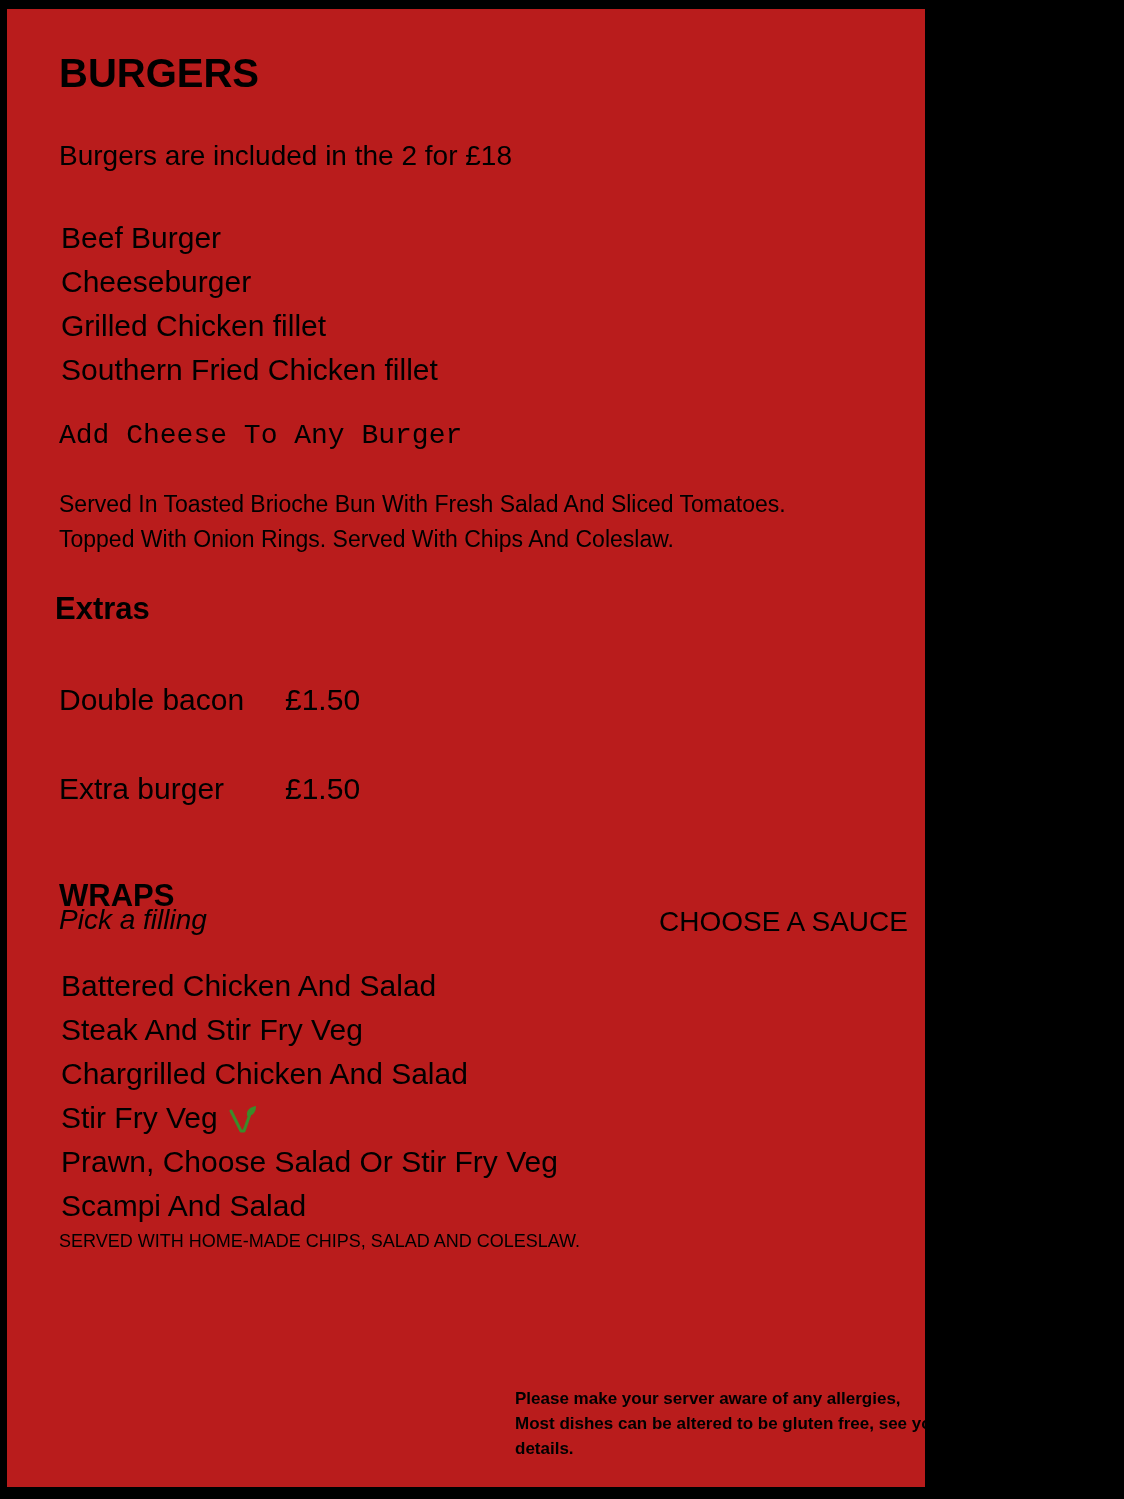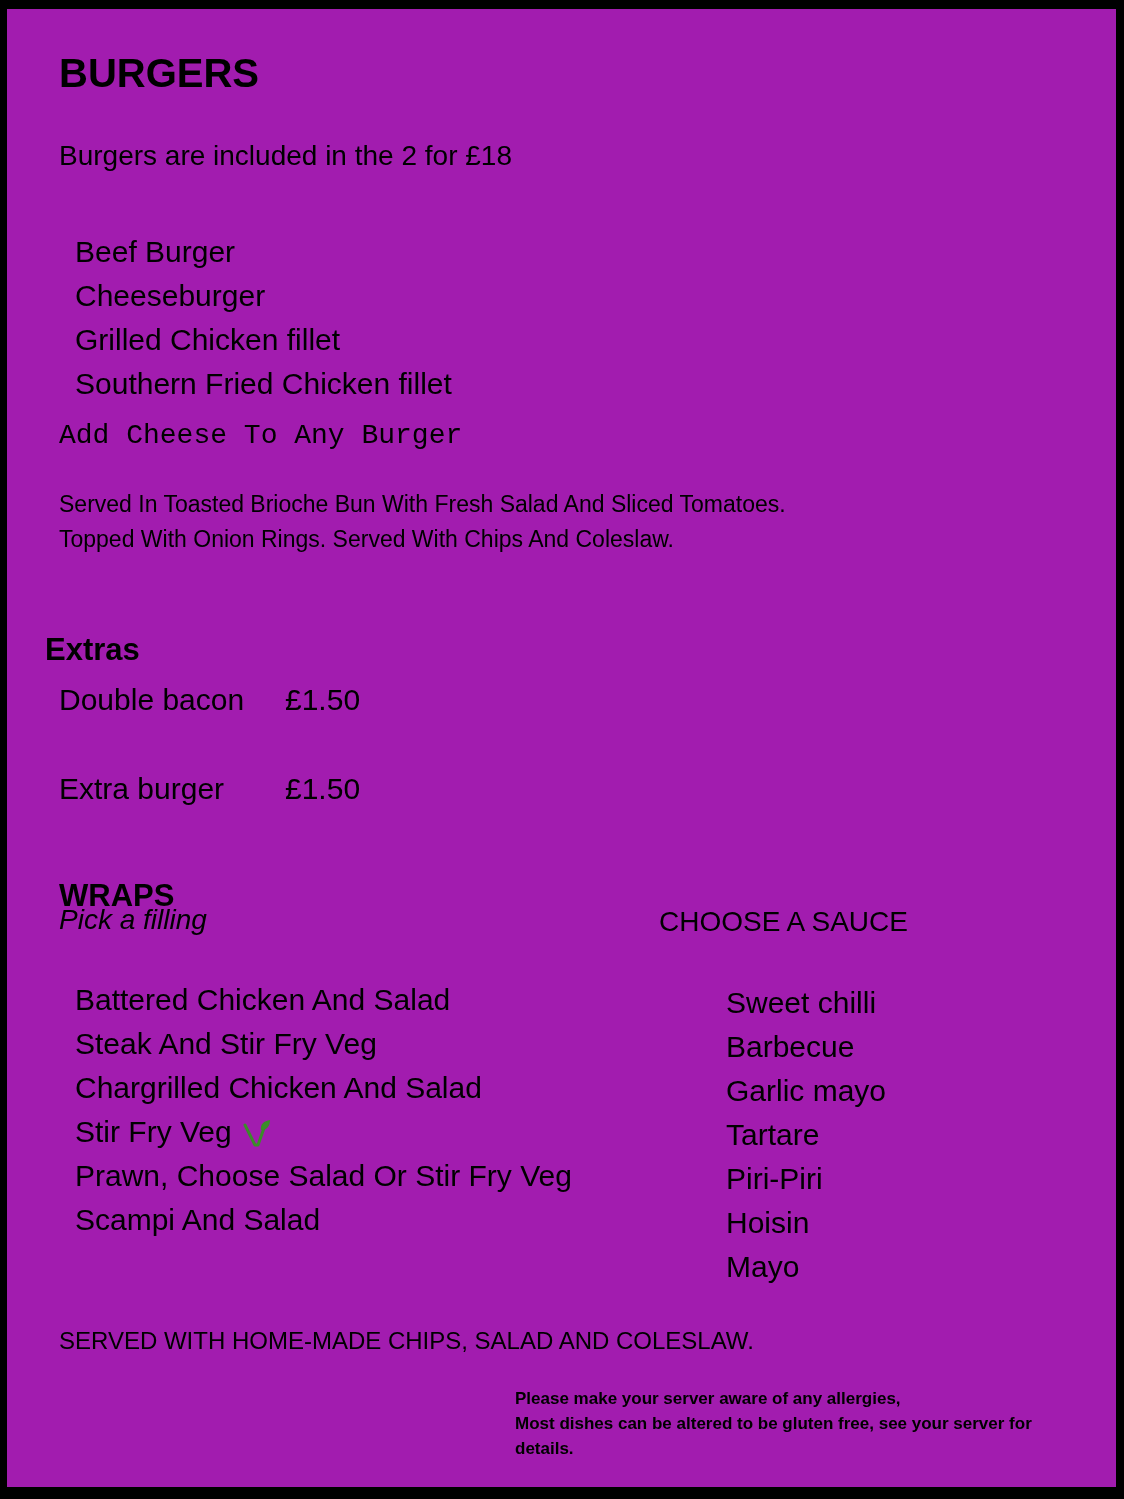--- a/index.html
+++ b/index.html
@@ -7,29 +7,29 @@
     width: 1124px; height: 1499px;
     background: #000;
     position: relative;
     overflow: hidden;
     font-family: "Liberation Sans", "DejaVu Sans", sans-serif;
     color: #000;
   }
   .page {
     position: absolute;
     left: 7px; top: 9px;
-    width: 1109px; height: 1478px;
-    background: #a21caf;
+    width: 918px; height: 1478px;
+    background: #b91c1c;
   }
   .abs { position: absolute; white-space: nowrap; }
   .h1 { font-weight: bold; font-size: 40px; line-height: 1; }
   .h2 { font-weight: bold; font-size: 31px; line-height: 1; }
   .small { font-size: 28px; line-height: 1; }
   .item { font-size: 30px; line-height: 44px; }
-  .list { position: absolute; margin: 16px; padding: 0; list-style: none; }
+  .list { position: absolute; margin: 2px; padding: 0; list-style: none; }
   .list li { white-space: nowrap; }
   .note { font-size: 17px; font-weight: bold; line-height: 25px; }
   .veg-icon { display: inline-block; width: 30px; height: 30px; vertical-align: -6px; margin-left: 10px; }
   .extras-row { display: flex; margin-top: 45px; }
   .extras-row .ename { width: 226px; }
 </style>
 </head>
 <body>
 
 <div class="page">
@@ -44,21 +44,21 @@
     <li>Southern Fried Chicken fillet</li>
   </ul>
 
   <div class="abs small" style="left:52px; top:413px;font-family:Liberation Mono, monospace;">Add Cheese To Any Burger</div>
 
   <div class="abs" style="left:52px; top:478px; font-size:23px; line-height:35px;">
     <div>Served In Toasted Brioche Bun With Fresh Salad And Sliced Tomatoes.</div>
     <div>Topped With Onion Rings.  Served With Chips And Coleslaw.</div>
   </div>
 
-  <div class="abs h2" style="left:38px; top:584px;margin-top:41px;">Extras</div>
+  <div class="abs h2" style="left:48px; top:584px;">Extras</div>
   <div class="abs item" style="left:52px; top:624px;">
     <div class="extras-row">
       <span class="ename">Double bacon</span>
       <span>£1.50</span>
     </div>
     <div class="extras-row">
       <span class="ename">Extra burger</span>
       <span>£1.50</span>
     </div>
   </div>
@@ -75,31 +75,22 @@
         <path d="M3 7 L13 27 L16 27 L22 10" fill="none" stroke="#3b8c2a" stroke-width="3" stroke-linecap="round" stroke-linejoin="round"></path>
         <path d="M19 12 C18 6 22 3 28 2 C28 8 25 12 19 12 Z" fill="#3b8c2a"></path>
       </svg>
     </li>
     <li>Prawn, Choose Salad Or Stir Fry Veg</li>
     <li>Scampi And Salad</li>
   </ul>
 
   <div class="abs" style="left:652px; top:899px; font-size:28px; line-height:1;">CHOOSE A SAUCE</div>
 
-  <ul class="list item" style="left:703px; top:956px;">
-    <li>Sweet chilli</li>
-    <li>Barbecue</li>
-    <li>Garlic mayo</li>
-    <li>Tartare</li>
-    <li>Piri-Piri</li>
-    <li>Hoisin</li>
-    <li>Mayo</li>
-  </ul>
 
-  <div class="abs" style="left:52px; top:1320px; font-size:24px; line-height:1;">SERVED WITH HOME-MADE CHIPS, SALAD AND COLESLAW.</div>
+  <div class="abs" style="left:52px; top:1223px; font-size:18px; line-height:1;">SERVED WITH HOME-MADE CHIPS, SALAD AND COLESLAW.</div>
 
   <div class="abs note" style="left:508px; top:1377px;">
     <div>Please make your server aware of any allergies,</div>
     <div>Most dishes can be altered to be gluten free, see your server for</div>
     <div>details.</div>
   </div>
 
 </div>
 
 </body></html>

